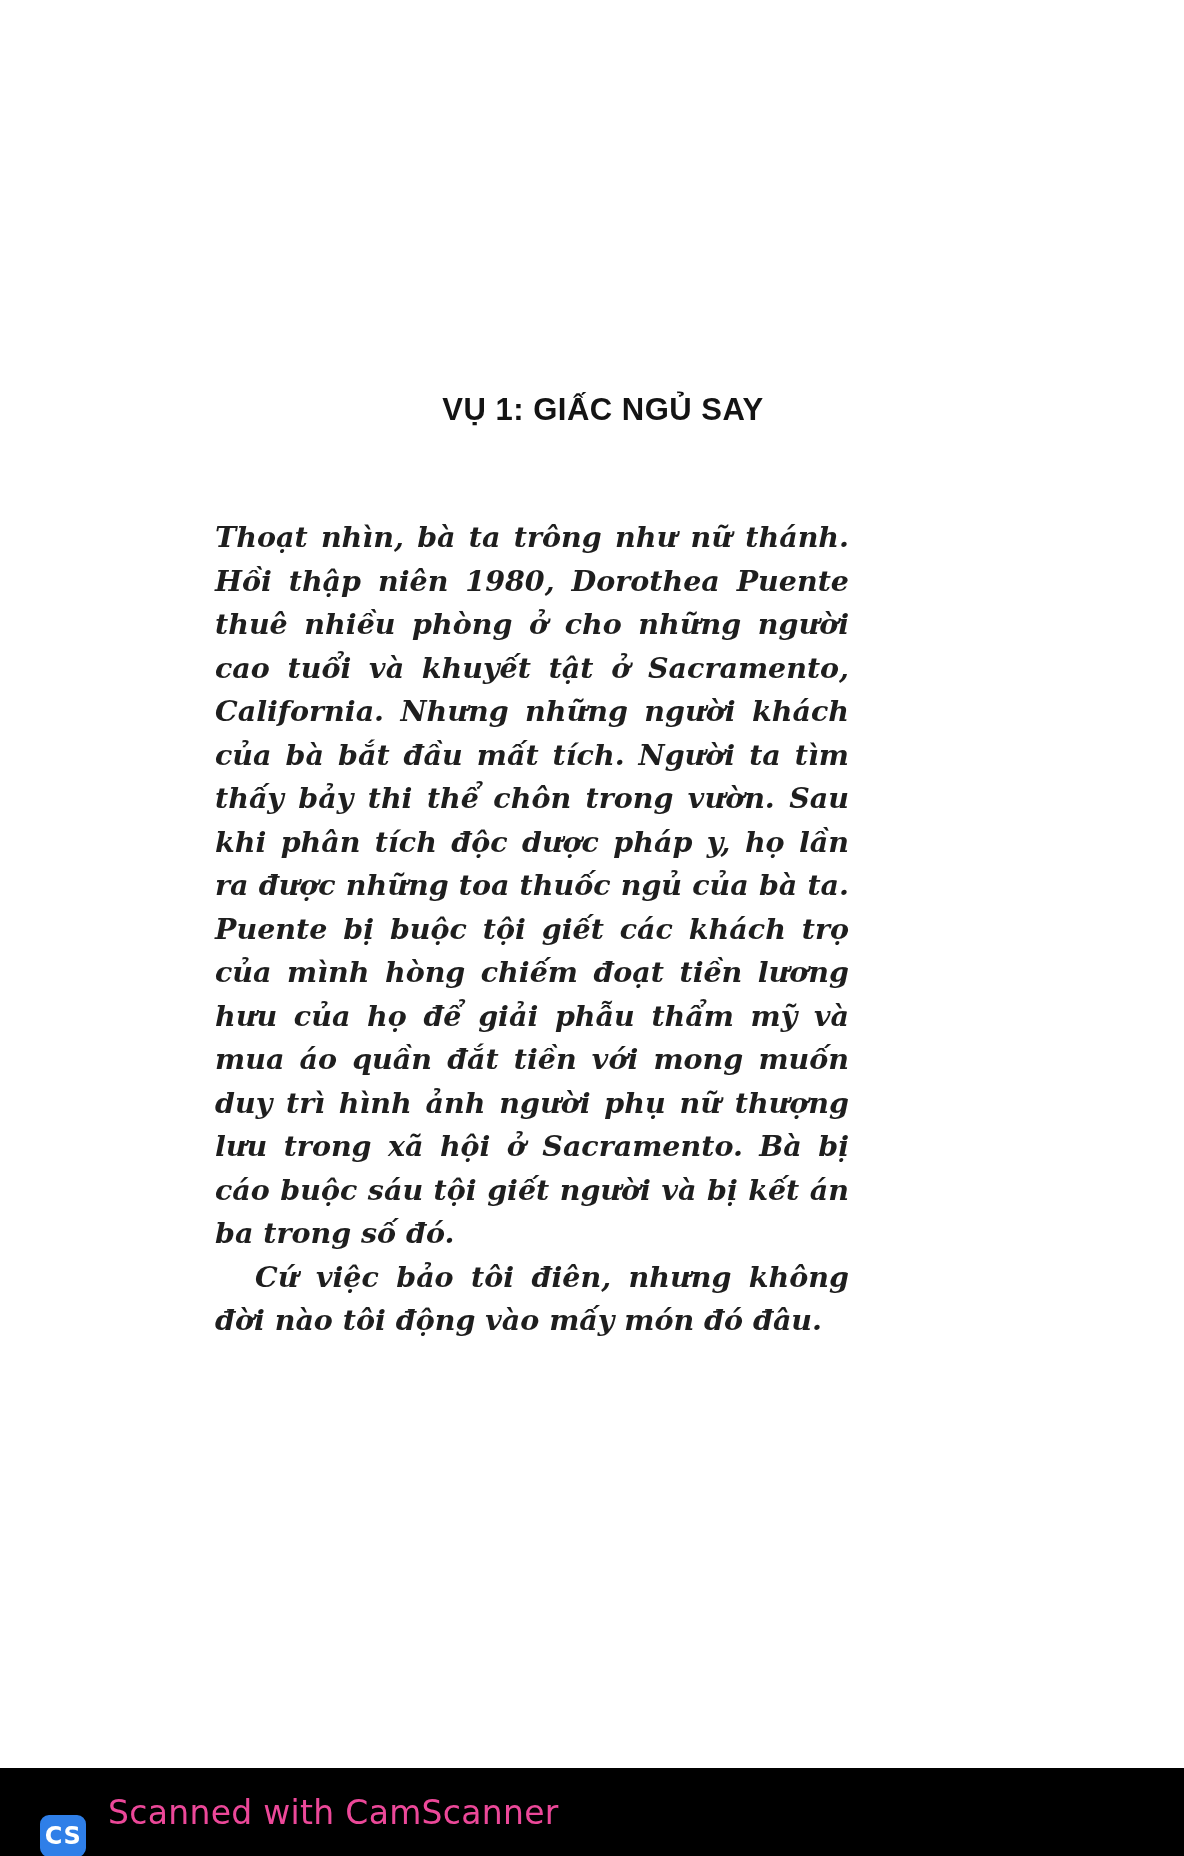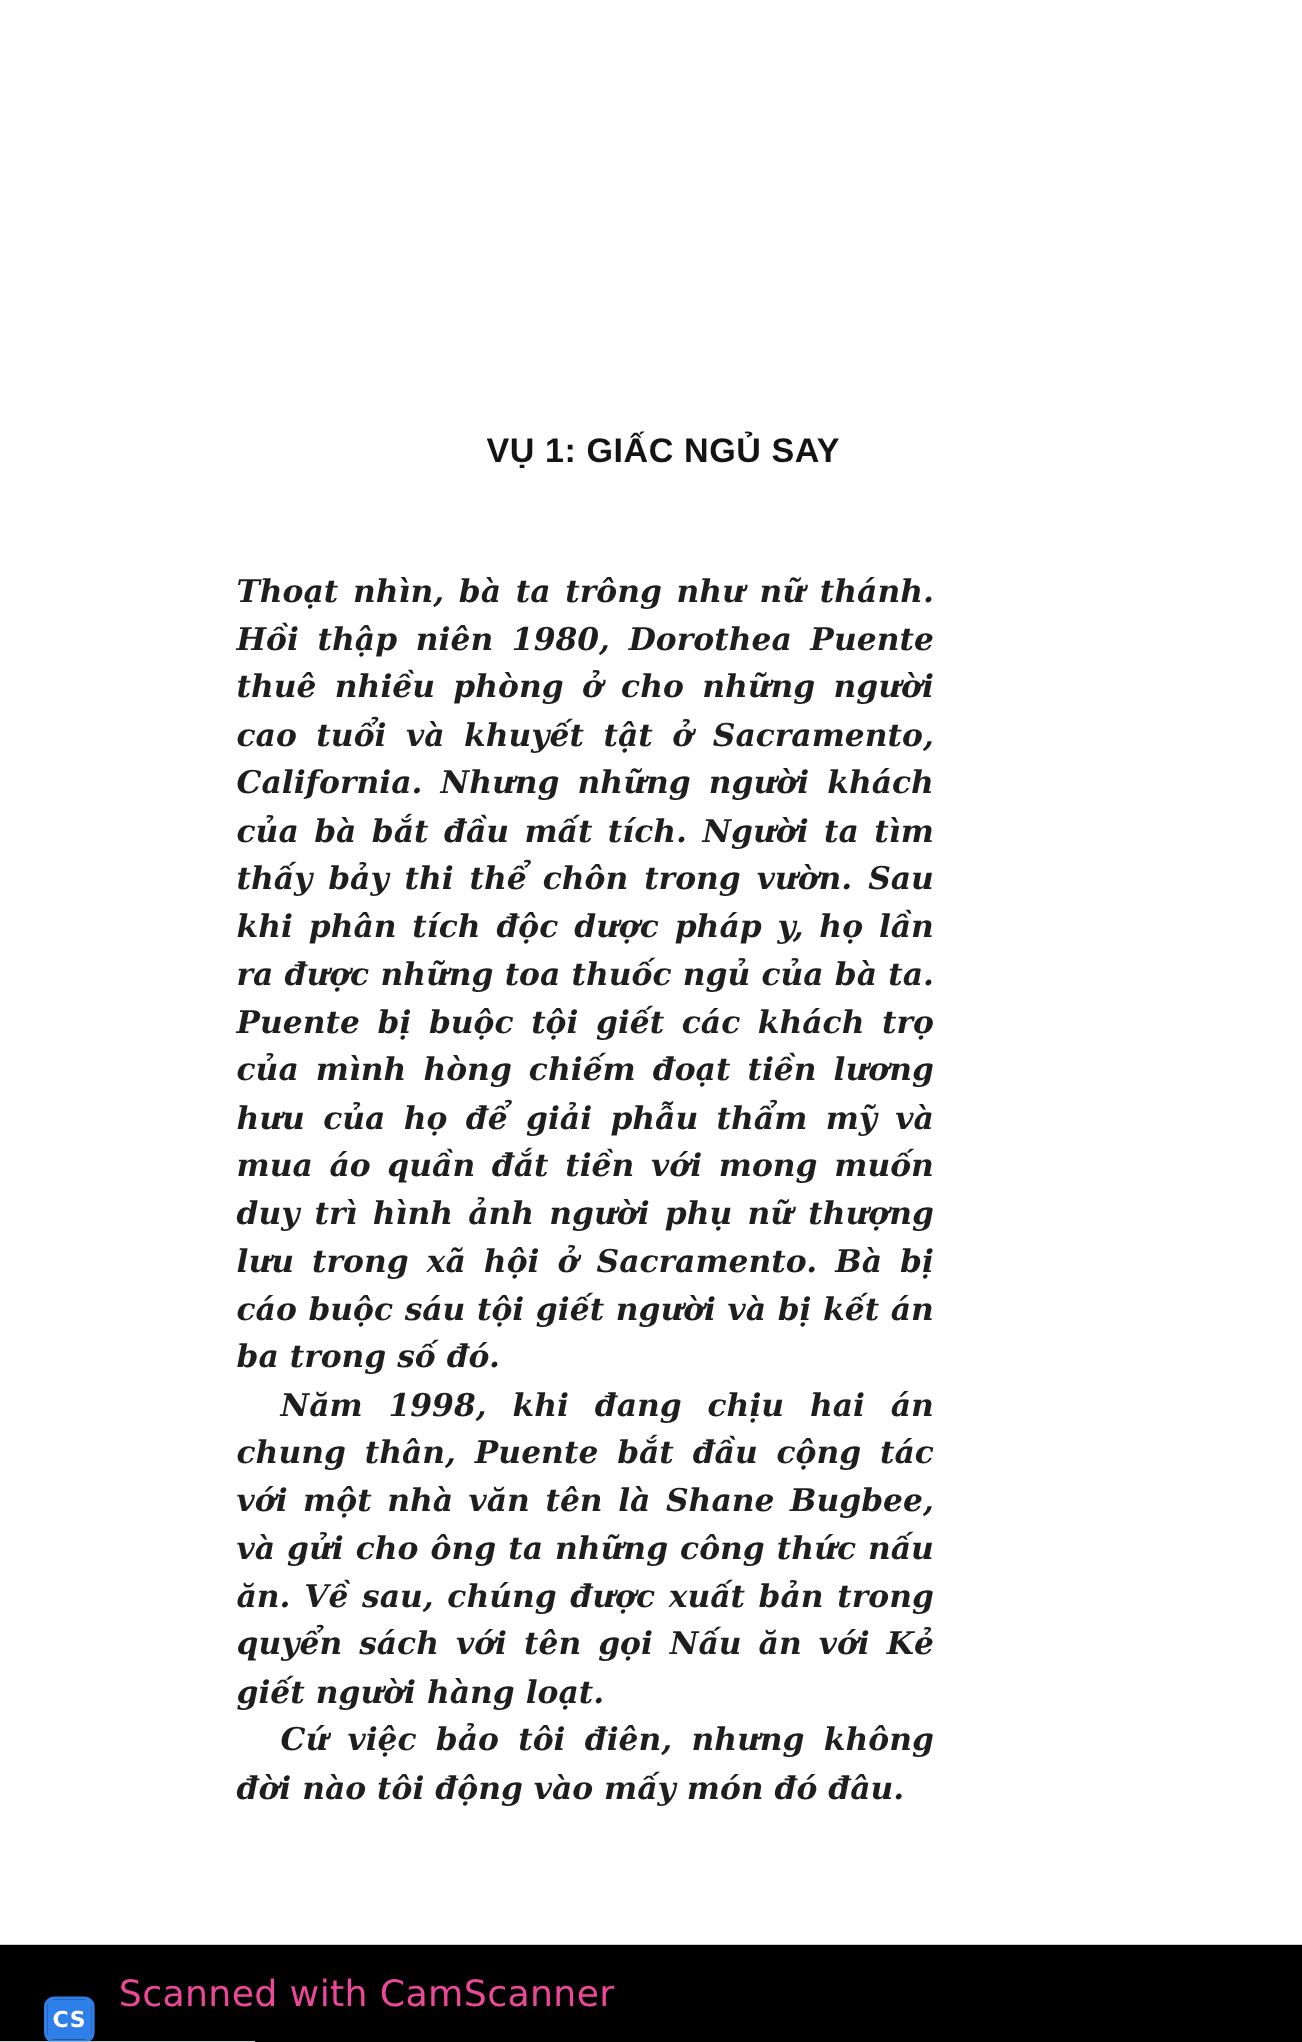--- a/index.html
+++ b/index.html
@@ -59,21 +59,21 @@
     height: 42px;
     border-radius: 9px;
     border: 3px solid #2f7fe8;
     background: #0b0b0b;
     color: #ffffff;
     display: flex;
     align-items: center;
     justify-content: center;
     font-family: "DejaVu Sans", "Liberation Sans", sans-serif;
     font-weight: 700;
-    font-size: 20px;
+    font-size: 24px;
     letter-spacing: 0.5px;
     background: linear-gradient(135deg, #2f7fe8 0%, #2f7fe8 100%);
     margin-top: 47px;
   }
   .scan-text {
     margin-left: 22px;
     font-family: "DejaVu Sans", "Liberation Sans", sans-serif;
     font-size: 33px;
     font-weight: 400;
     color: #ec4899;
@@ -82,21 +82,20 @@
 </style>
 </head>
 <body>
 
 <div class="page">
 
   <h1 class="chapter-title">VỤ 1: GIẤC NGỦ SAY</h1>
 
   <div class="body-text">
     <p>Thoạt nhìn, bà ta trông như nữ thánh. Hồi thập niên 1980, Dorothea Puente thuê nhiều phòng ở cho những người cao tuổi và khuyết tật ở Sacramento, California. Nhưng những người khách của bà bắt đầu mất tích. Người ta tìm thấy bảy thi thể chôn trong vườn. Sau khi phân tích độc dược pháp y, họ lần ra được những toa thuốc ngủ của bà ta. Puente bị buộc tội giết các khách trọ của mình hòng chiếm đoạt tiền lương hưu của họ để giải phẫu thẩm mỹ và mua áo quần đắt tiền với mong muốn duy trì hình ảnh người phụ nữ thượng lưu trong xã hội ở Sacramento. Bà bị cáo buộc sáu tội giết người và bị kết án ba trong số đó.</p>
-    <p class="indent">Năm 1998, khi đang chịu hai án chung thân, Puente bắt đầu cộng tác với một nhà văn tên là Shane Bugbee, và gửi cho ông ta những công thức nấu ăn. Về sau, chúng được xuất bản trong quyển sách với tên gọi Nấu ăn với Kẻ giết người hàng loạt.</p>
     <p class="indent">Cứ việc bảo tôi điên, nhưng không đời nào tôi động vào mấy món đó đâu.</p>
   </div>
 
   <div class="scan-footer">
     <div class="cs-logo">CS</div>
     <div class="scan-text">Scanned with CamScanner</div>
   </div>
 
 </div>
 

